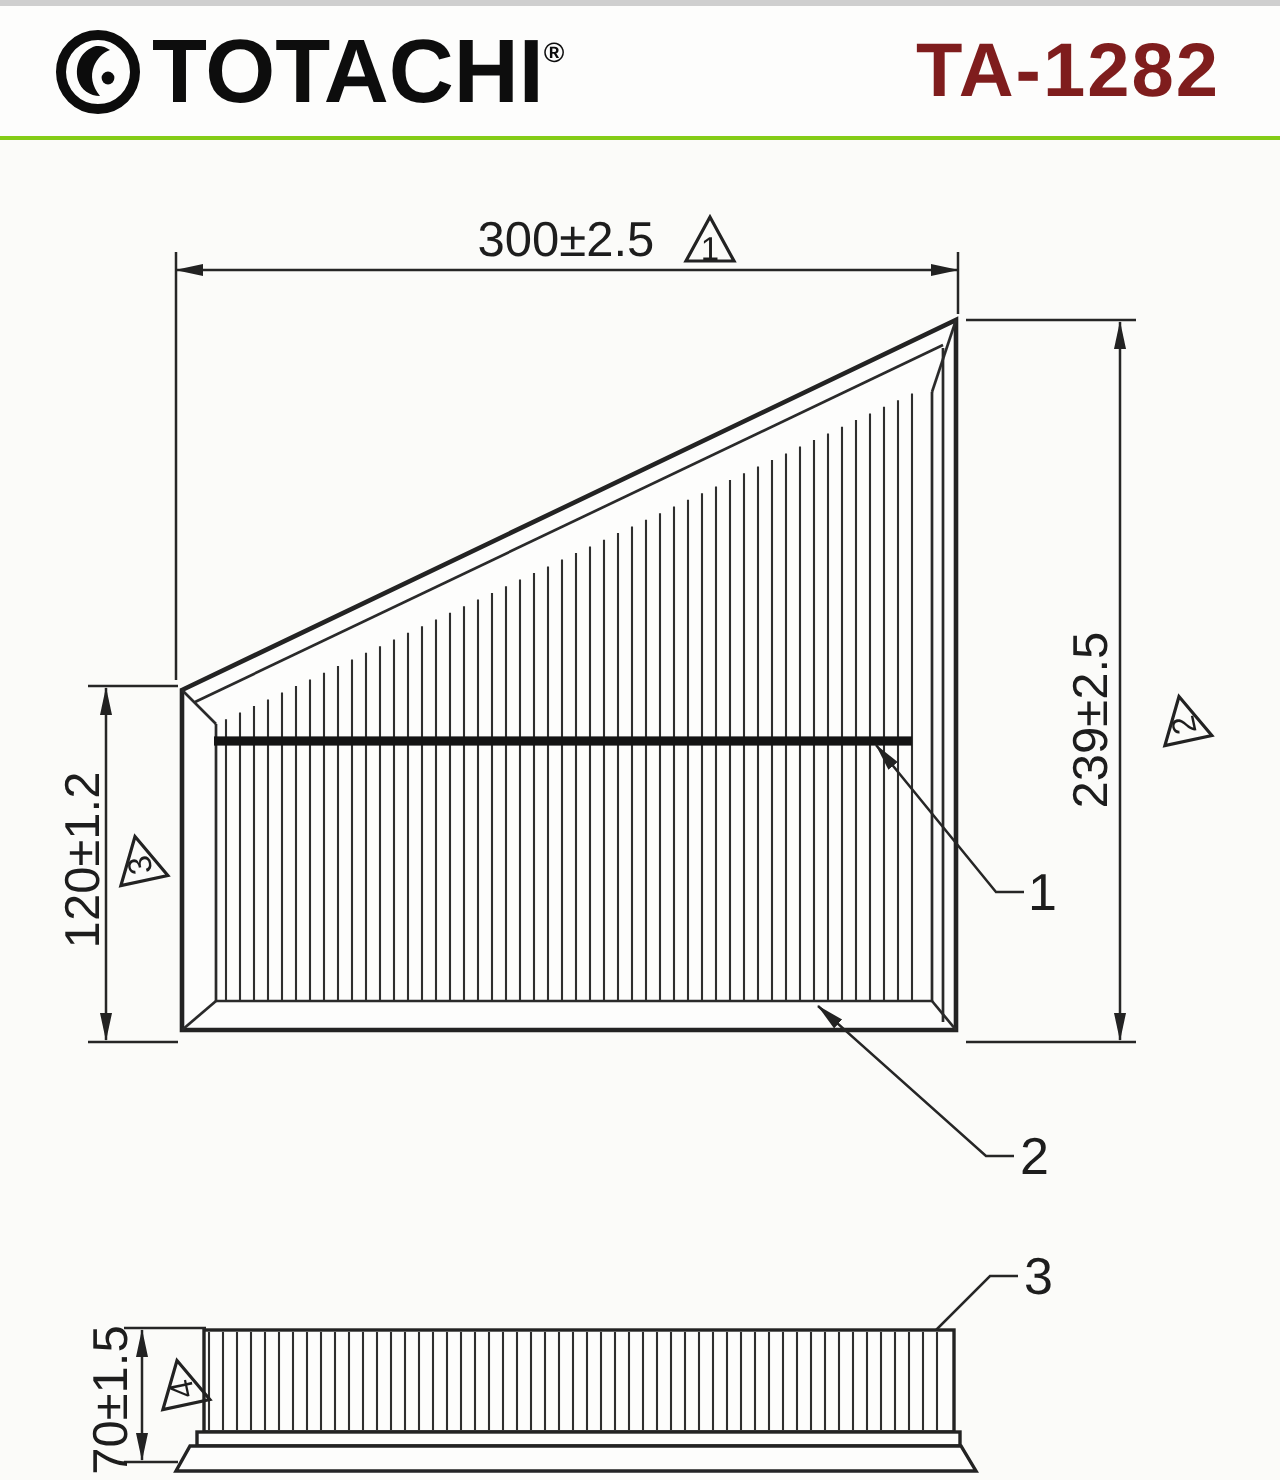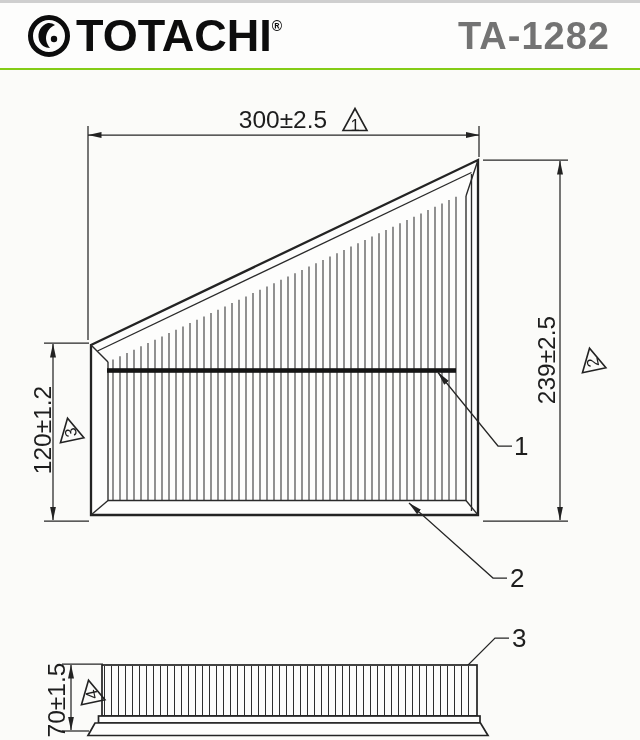--- a/index.html
+++ b/index.html
@@ -22,21 +22,21 @@
   .brand{display:flex;align-items:center;gap:5px;}
   .logo{width:44px;height:44px;display:block;}
   .brand-text{
     font-size:45px;font-weight:900;letter-spacing:0px;
     color:#0d0d0d;line-height:1;white-space:nowrap;
   }
   .brand-text sup{font-size:14px;font-weight:700;vertical-align:20px;letter-spacing:0;}
   .part-number{
     margin-left:auto;
     font-size:38px;font-weight:700;letter-spacing:1px;
-    color:#737373;line-height:1;
+    color:#7f1d1d;line-height:1;
   }
   svg.drawing{position:absolute;left:0;top:0;z-index:1;}
   
   .s-outer{fill:#fdfdfc;stroke:#232323;stroke-width:2.3;stroke-linejoin:miter;}
   .s-block{fill:#fdfdfc;stroke:#232323;stroke-width:1.7;}
   .s-in{fill:none;stroke:#2a2a2a;stroke-width:1.35;}
   .s-dim{fill:none;stroke:#262626;stroke-width:1.25;}
   .pl{stroke:#2e2e2e;stroke-width:1.05;}
   text{font-family:"Liberation Sans",sans-serif;}
   .dim{font-size:24.5px;fill:#1d1d1d;}

